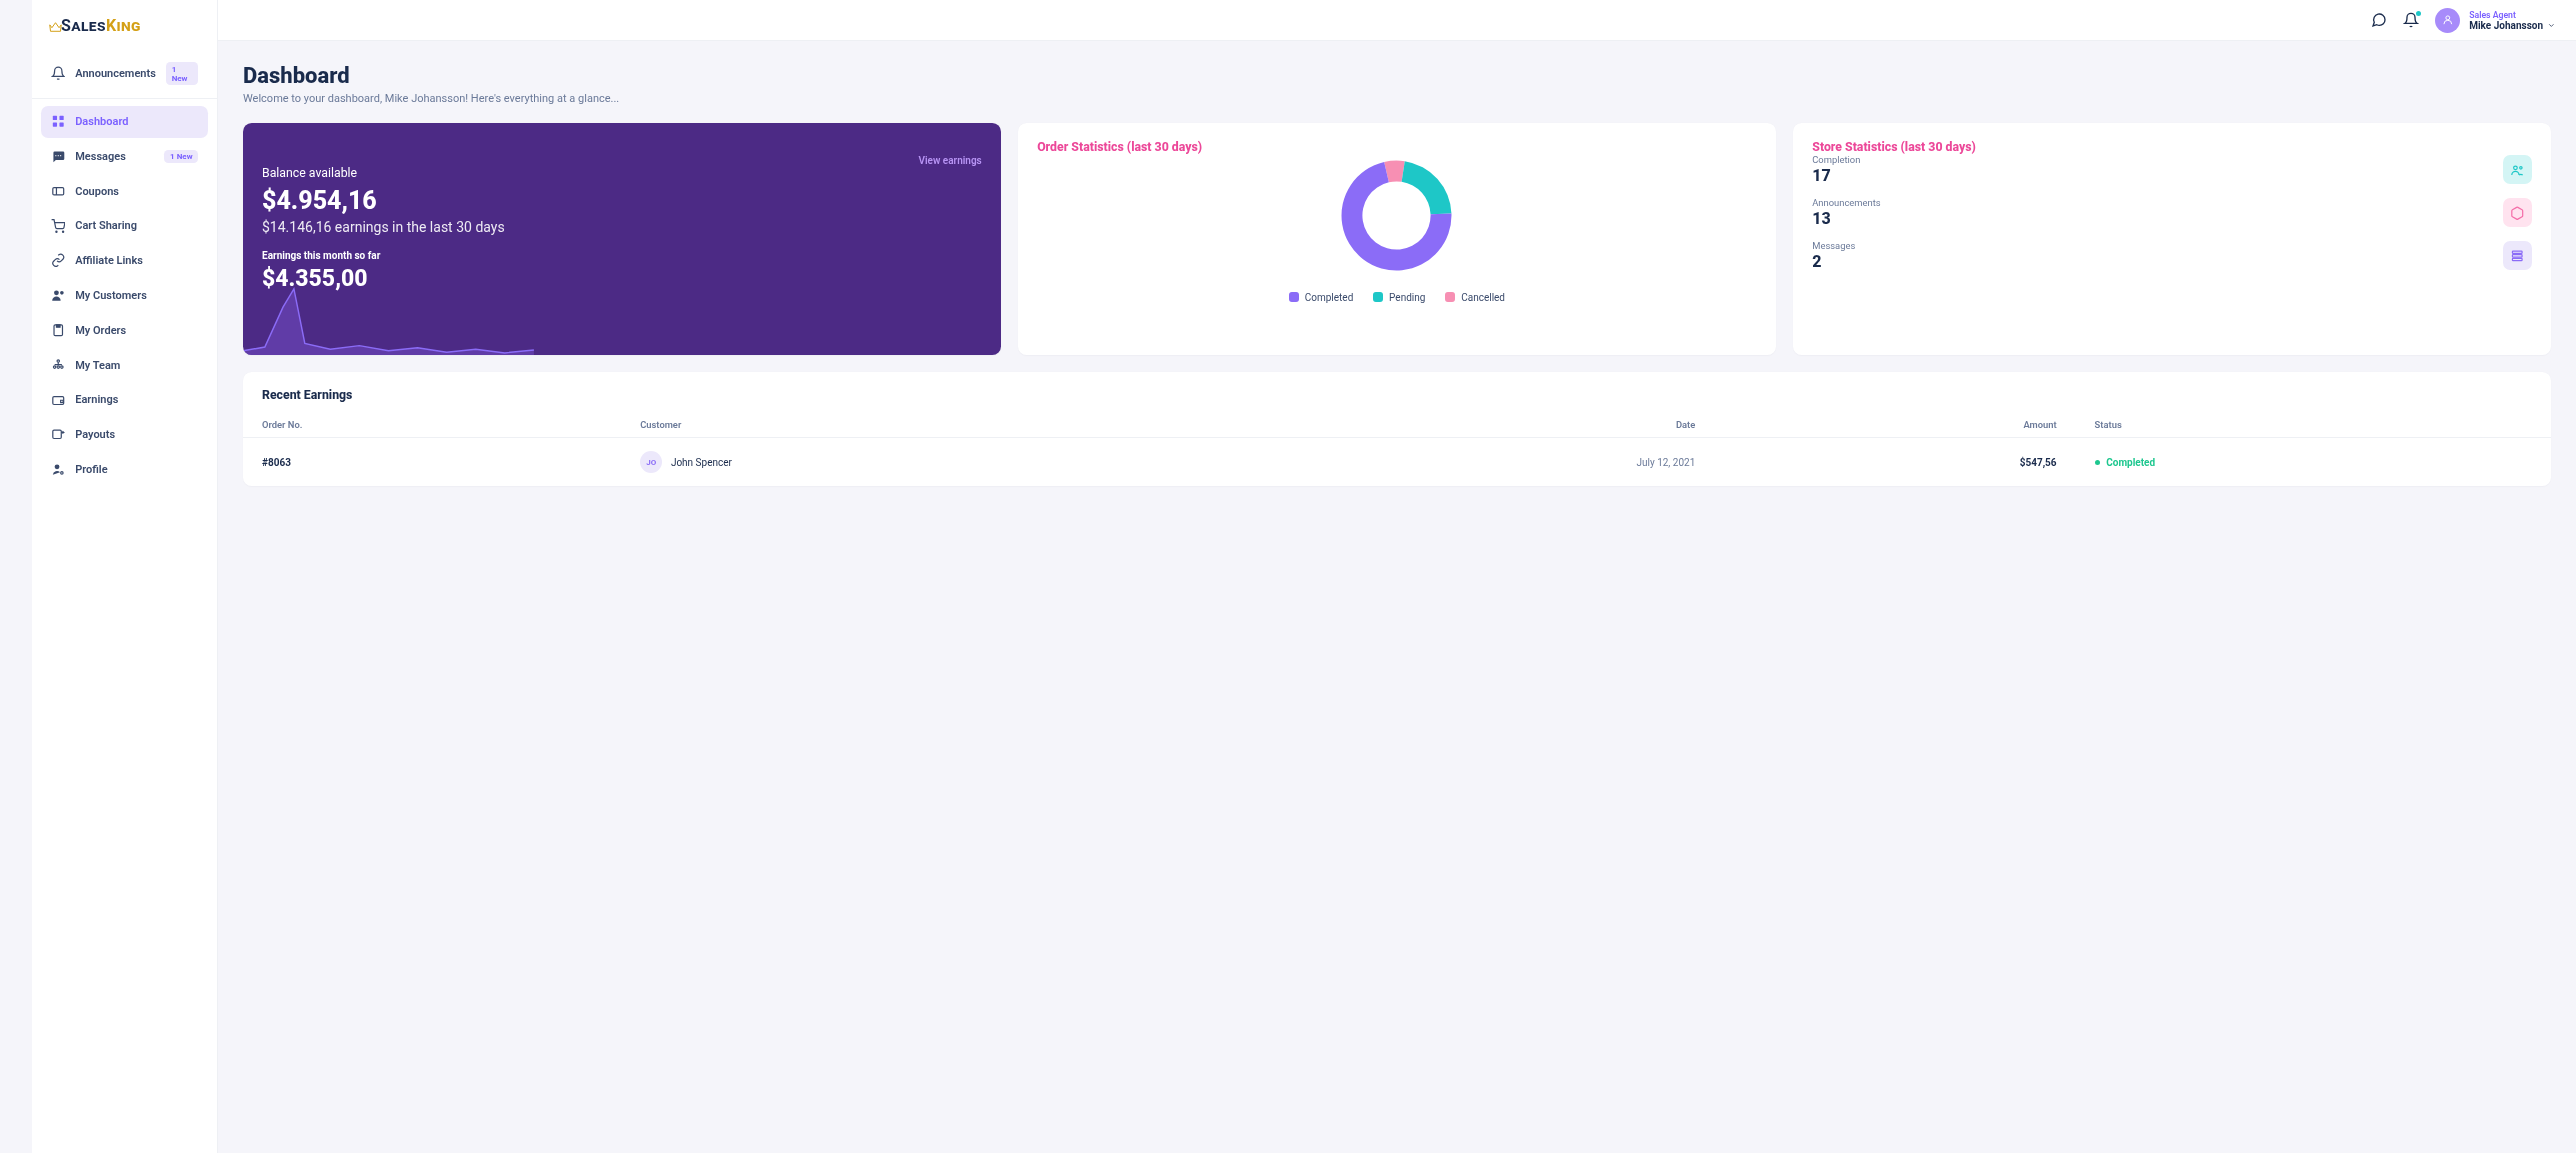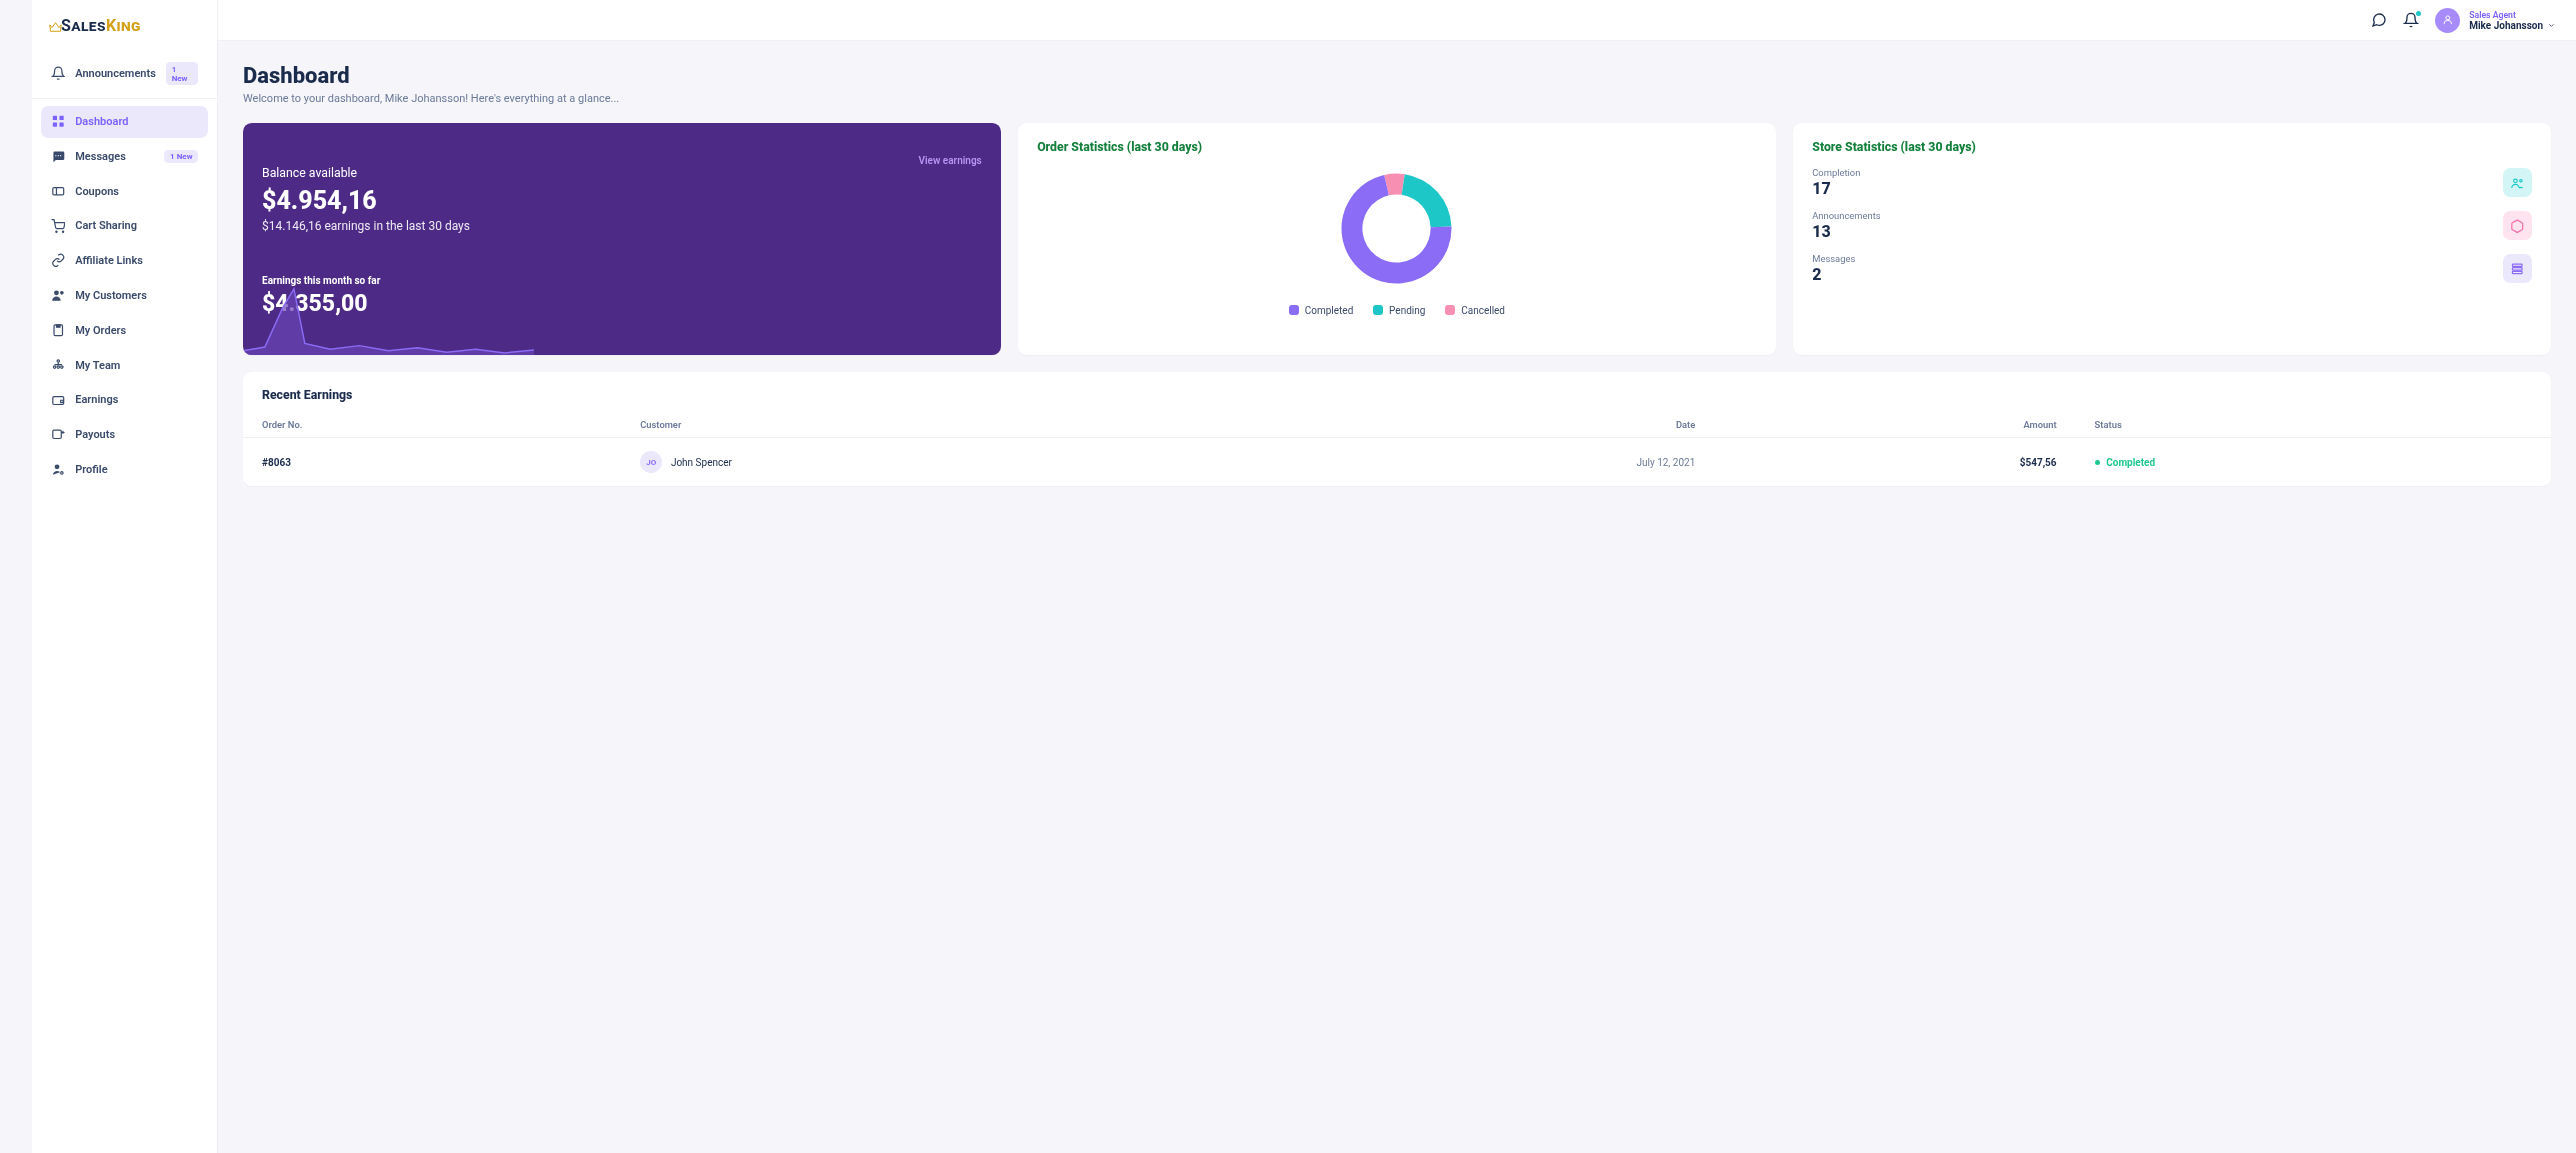--- a/index.html
+++ b/index.html
@@ -31,25 +31,25 @@
 .content { padding:22px 25px; }
 .page-title { font-size:22px; font-weight:800; color:#1a2b4c; margin-bottom:4.3px; }
 .page-sub { color:#6b7a99; font-size:11px; margin-bottom:17.4px; }
 .row-cards { display:flex; gap:17.4px; }
 .card { background:#fff; border-radius:8.7px; padding:17.4px 19px; flex:1; box-shadow:0 0.7px 1.4px rgba(20,30,60,0.03); }
 .card.balance { background:#4c2a85; color:#fff; position:relative; overflow:hidden; min-height:232px; }
 .balance-head { display:flex; justify-content:space-between; align-items:center; margin-bottom:5.8px; }
 .bal-title { font-weight:400; font-size:12.3px;margin-top:26px; }
 .view-earn { color:#b794f4; font-size:10px; font-weight:600; cursor:pointer; }
 .bal-amount { font-size:25px; font-weight:800; margin-bottom:4.3px; }
-.bal-sub { font-size:12px; opacity:0.9; margin-bottom:42px; }
+.bal-sub { font-size:14px; opacity:0.9; margin-bottom:15px; }
 .month-title { font-size:10px; font-weight:700; margin-bottom:4.3px; }
 .month-amount { font-size:23px; font-weight:800; }
 .spark { position:absolute; bottom:-2.9px; left:0; right:0; height:80px; }
-.card-title { font-size:12.3px; font-weight:800; color:#15803d; margin-bottom:13px; }
+.card-title { font-size:12.3px; font-weight:800; color:#ec4899; }
 .donut-wrap { display:flex; flex-direction:column; align-items:center; }
 .legend { display:flex; gap:20px; margin-top:14.5px; }
 .legend-item { display:flex; align-items:center; gap:5.8px; font-size:10px; color:#3a4a6b; }
 .legend-dot { width:10px; height:10px; border-radius:2.9px; }
 .stats-list { display:flex; flex-direction:column; gap:11.6px; }
 .stat-row { display:flex; justify-content:space-between; align-items:center; }
 .stat-label { font-size:9.4px; color:#6b7a99; margin-bottom:1.4px; }
 .stat-value { font-size:16px; font-weight:800; color:#1a2b4c; }
 .stat-icon { width:29px; height:29px; border-radius:7.2px; display:flex; align-items:center; justify-content:center; }
 .card.recent { margin-top:17.4px; padding:0; }

